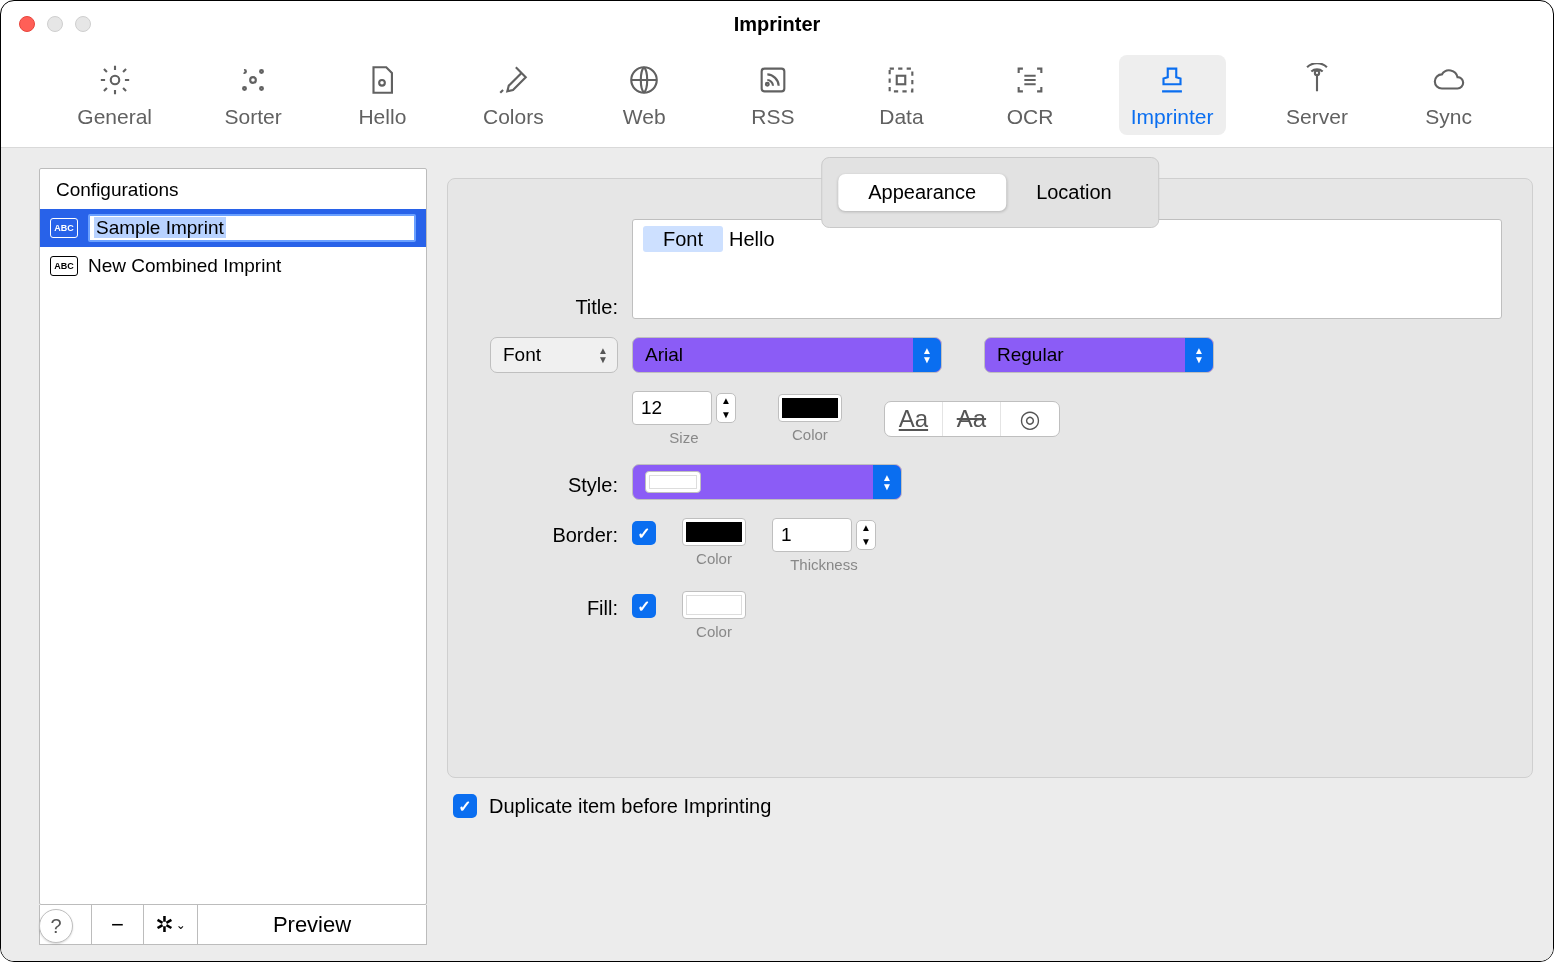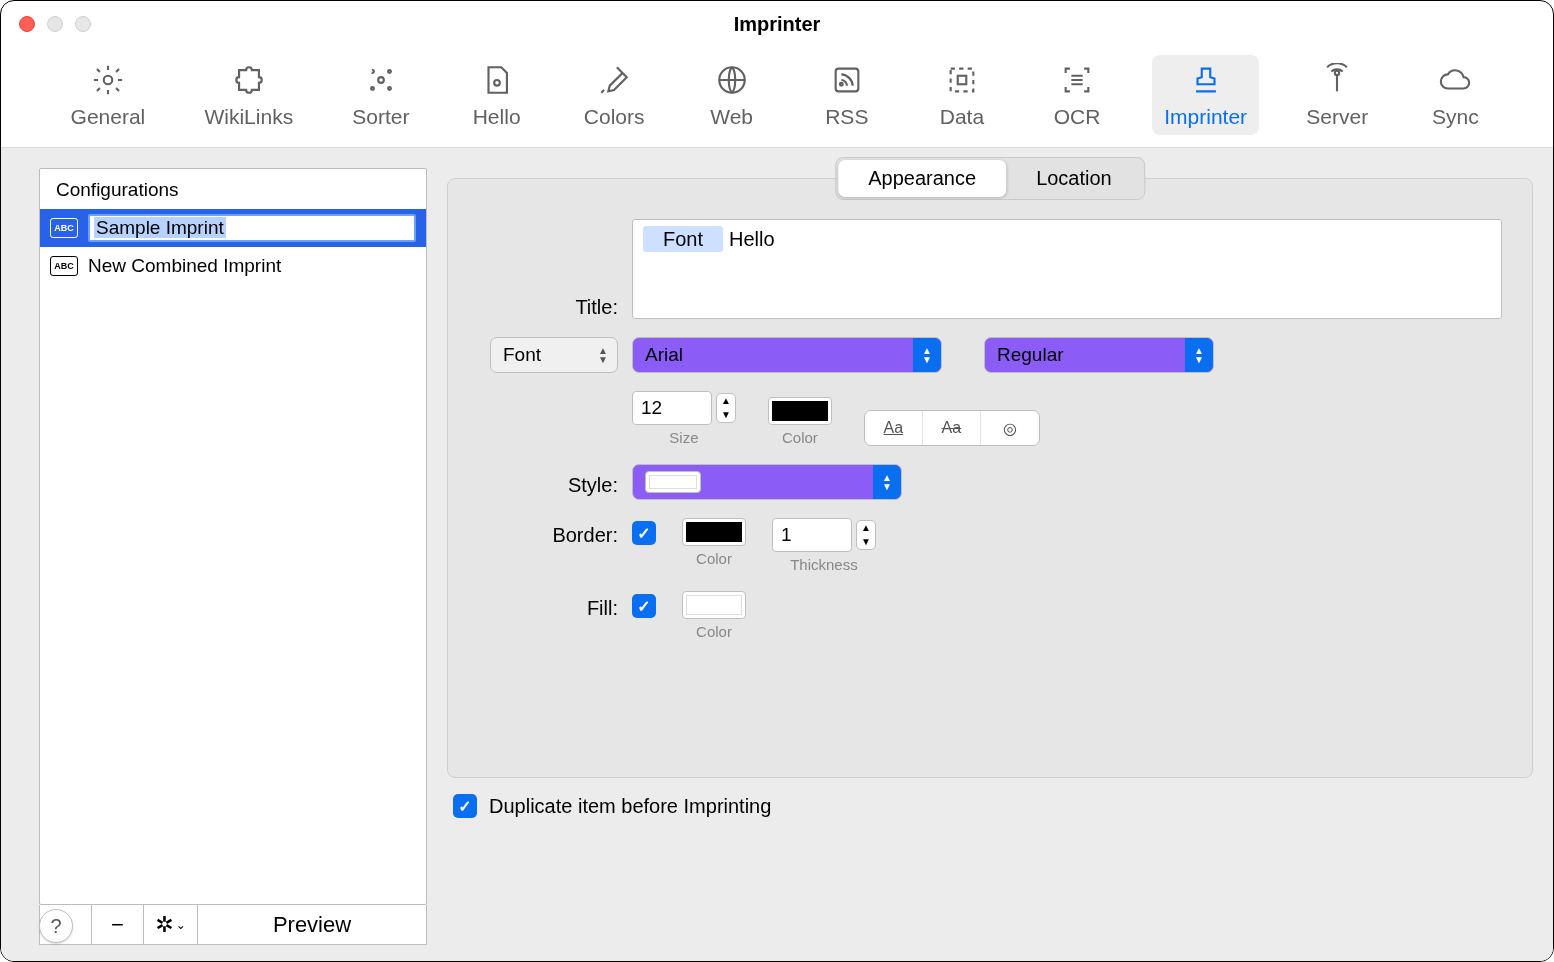--- a/index.html
+++ b/index.html
@@ -146,21 +146,21 @@
   position: relative;
 }
 .seg-tabs {
   position: absolute;
   left: 50%;
   transform: translateX(-50%);
   top: 1px;
   display: flex;
   background: #e2e2e2;
   border-radius: 8px;
-  padding: 2px;
+  padding: 16px;
   z-index: 5;
   border: 1px solid #c9c9c9;
 }
 .seg-tab {
   padding: 7px 30px;
   font-size: 20px;
   border-radius: 7px;
   cursor: default;
 }
 .seg-tab.active {
@@ -271,21 +271,21 @@
   border-radius: 7px;
   height: 36px;
   align-items: stretch;
 }
 .text-style-seg > div {
   width: 58px;
   display: flex;
   align-items: center;
   justify-content: center;
   border-right: 1px solid #e4e4e4;
-  font-size: 16px;
+  font-size: 24px;
   color: #555;
 }
 .text-style-seg > div:last-child { border-right: none; }
 .underline-sample { text-decoration: underline; }
 .strike-sample { text-decoration: line-through; }
 
 .mac-check {
   width: 24px; height: 24px;
   background: #0a6ef0;
   border-radius: 5px;
@@ -336,28 +336,20 @@
 
   <div class="toolbar">
     <div class="tb-item">
       <div class="tb-icon">
           <svg width="34" height="34" viewBox="0 0 24 24">
             <circle cx="12" cy="12" r="3"></circle>
             <path d="M12 2v3M12 19v3M4.2 4.2l2.1 2.1M17.7 17.7l2.1 2.1M2 12h3M19 12h3M4.2 19.8l2.1-2.1M17.7 6.3l2.1-2.1"></path>
           </svg>
         </div>
       <span>General</span>
-    </div>
-    <div class="tb-item">
-      <div class="tb-icon">
-          <svg width="34" height="34" viewBox="0 0 24 24">
-            <path d="M5 5h5a2 2 0 014 0h5v5a2 2 0 010 4v5h-5a2 2 0 01-4 0H5v-5a2 2 0 010-4V5z"></path>
-          </svg>
-        </div>
-      <span>WikiLinks</span>
     </div>
     <div class="tb-item">
       <div class="tb-icon">
           <svg width="34" height="34" viewBox="0 0 24 24">
             <circle cx="12" cy="12" r="2"></circle>
             <circle cx="6" cy="6" r="1" stroke-dasharray="2 2"></circle>
             <circle cx="18" cy="6" r="1"></circle>
             <circle cx="6" cy="18" r="1"></circle>
             <circle cx="18" cy="18" r="1"></circle>
           </svg>
@@ -509,21 +501,21 @@
             <span>Regular</span>
             <div class="arrows">
                 <span>▲</span>
                 <span>▼</span>
               </div>
           </div>
         </div>
 
         <div class="form-row" style="align-items:flex-start;">
           <div class="form-label"></div>
-          <div style="display:flex;gap:32px;align-items:flex-end;">
+          <div style="display:flex;gap:42px;align-items:center;">
             <div>
               <div class="stepper">
                 <input value="12" style="">
                 <div class="step-arrows">
                     <span>▲</span>
                     <span>▼</span>
                   </div>
               </div>
               <div class="sublabel">Size</div>
             </div>

